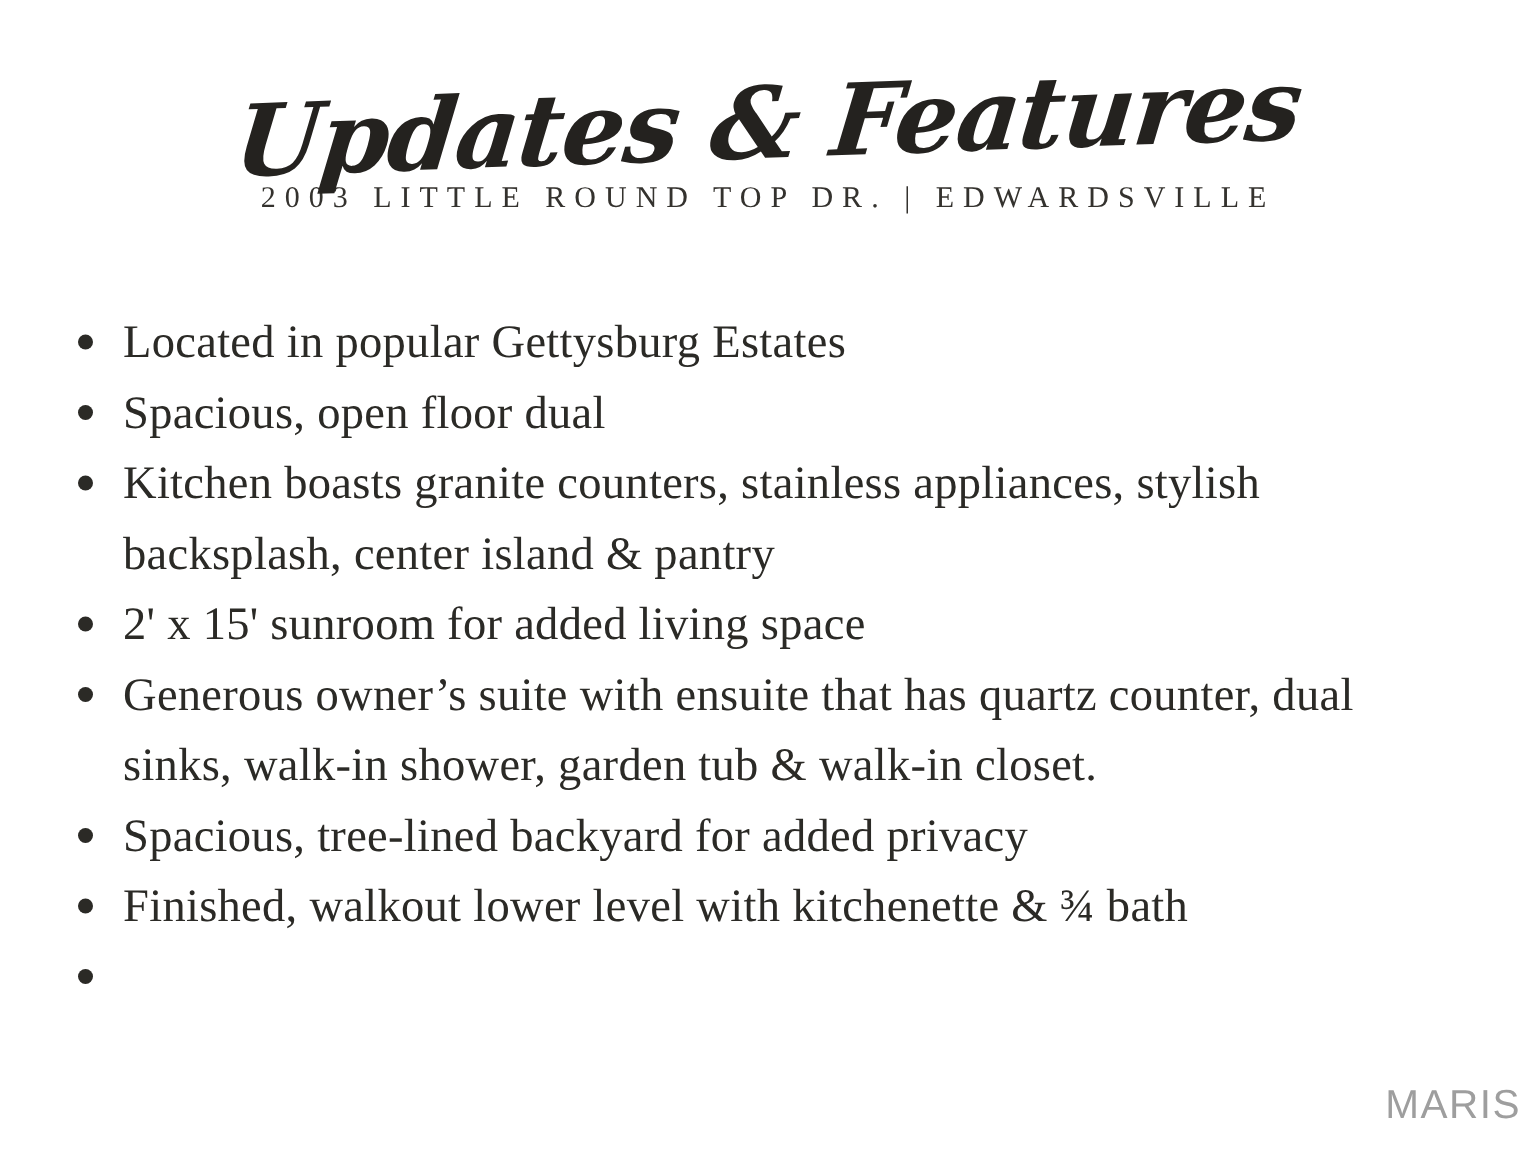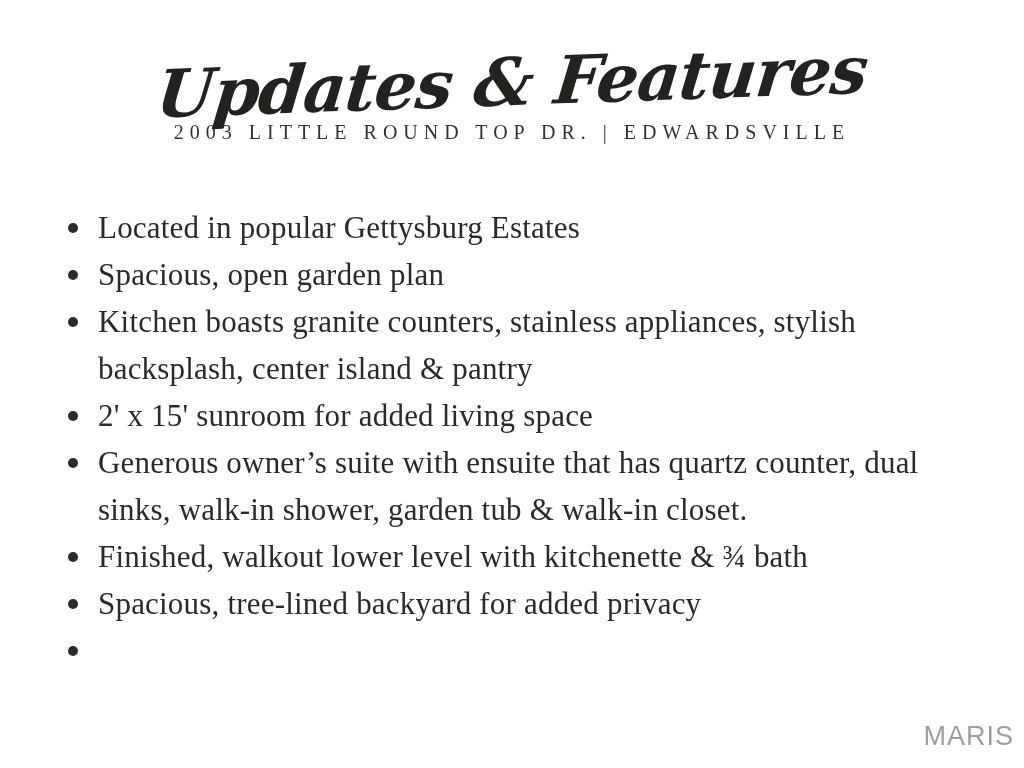--- a/index.html
+++ b/index.html
@@ -43,21 +43,21 @@
     font-weight: 400;
     letter-spacing: 6px;
     color: var(--subtitle, #34322e);
     white-space: nowrap;
   }
 
   
   .features {
     position: absolute;
     top: 204px;
-    left: 68px;
+    left: 52px;
     width: 916px;
     margin: 0;
     padding: 0;
     list-style: none;
   }
   .features li {
     position: relative;
     padding-left: 30px;
     font-size: 31px;
     line-height: 47px;
@@ -97,46 +97,46 @@
 
   <ul class="features">
 
       <li>
         <span class="dot"></span>
         <span>Located in popular Gettysburg Estates</span>
       </li>
 
       <li>
         <span class="dot"></span>
-        <span>Spacious, open garden plan</span>
+        <span>Spacious, open floor dual</span>
       </li>
 
       <li>
         <span class="dot"></span>
         <span>Kitchen boasts granite counters, stainless appliances, stylish backsplash, center island &amp; pantry</span>
       </li>
 
       <li>
         <span class="dot"></span>
         <span>2' x 15' sunroom for added living space</span>
       </li>
 
       <li>
         <span class="dot"></span>
         <span>Generous owner’s suite with ensuite that has quartz counter, dual sinks, walk-in shower, garden tub &amp; walk-in closet.</span>
       </li>
 
       <li>
         <span class="dot"></span>
-        <span>Finished, walkout lower level with kitchenette &amp; ¾ bath</span>
+        <span>Spacious, tree-lined backyard for added privacy</span>
       </li>
 
       <li>
         <span class="dot"></span>
-        <span>Spacious, tree-lined backyard for added privacy</span>
+        <span>Finished, walkout lower level with kitchenette &amp; ¾ bath</span>
       </li>
 
       <li>
         <span class="dot"></span>
       </li>
 
     </ul>
 
   <div class="watermark">MARIS</div>
 

